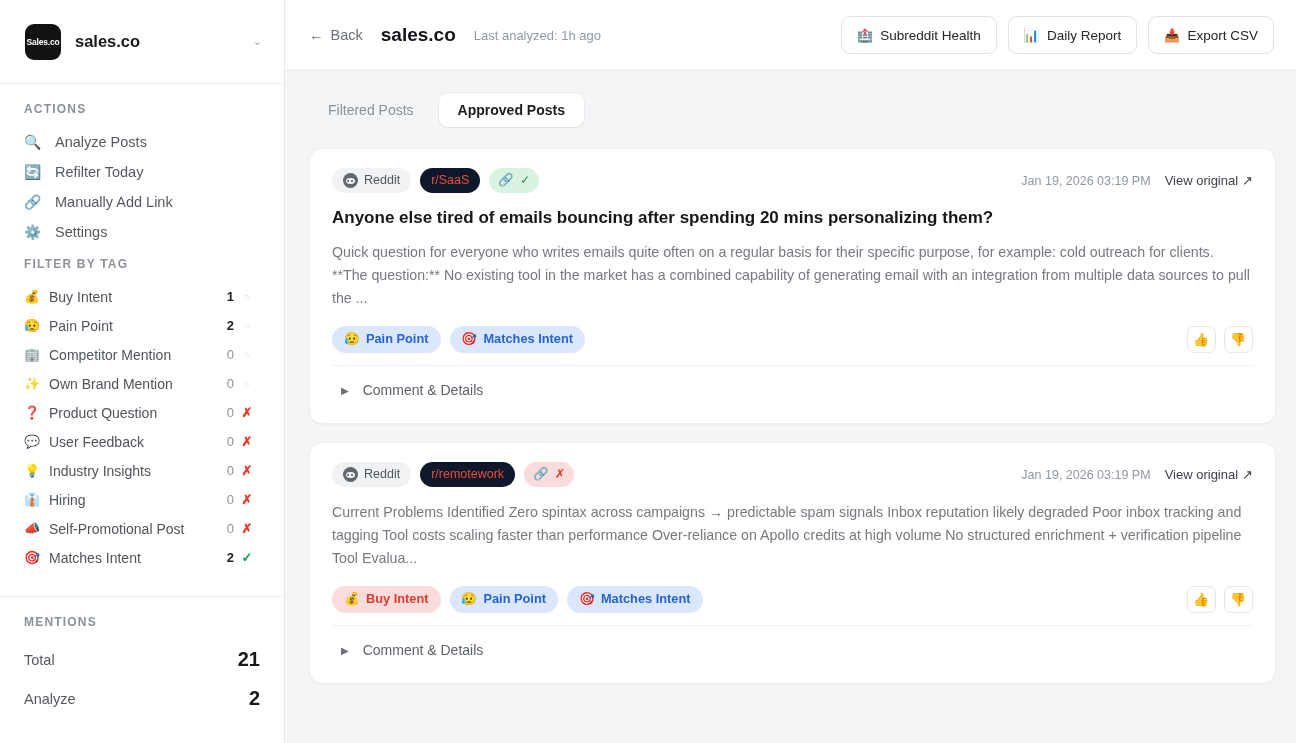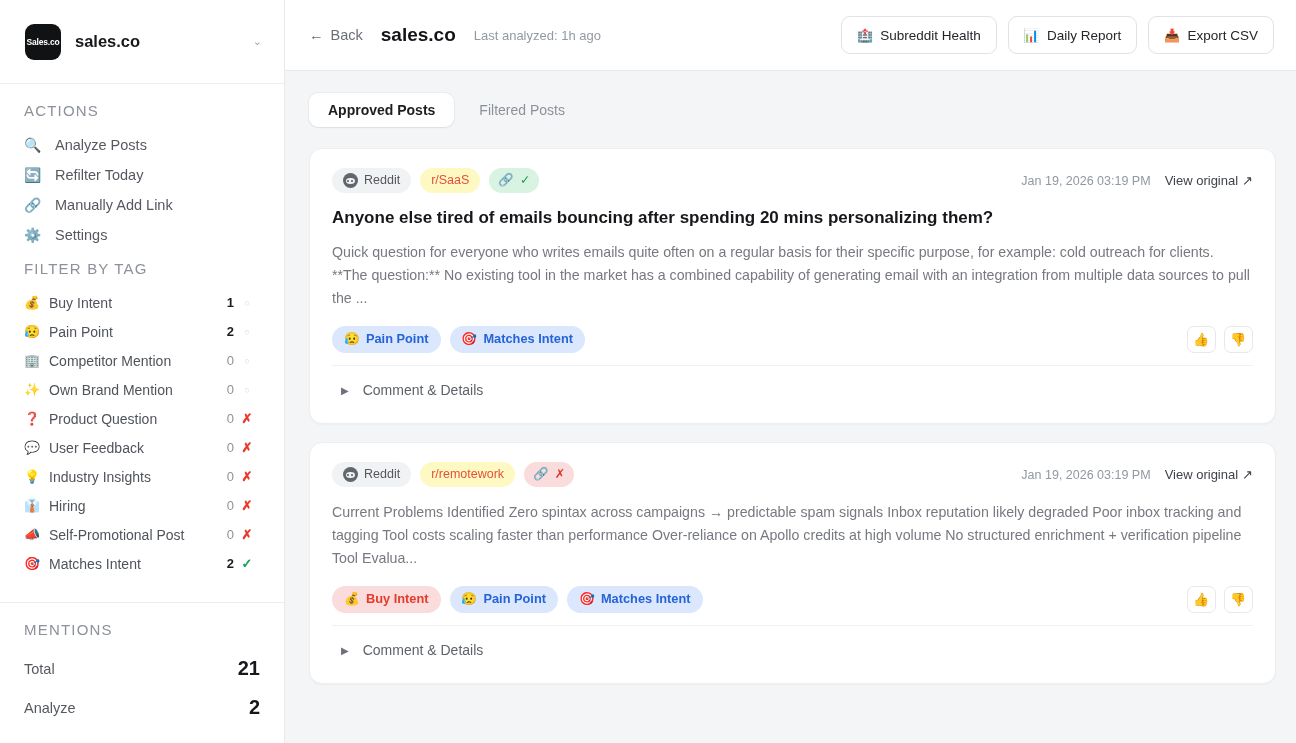--- a/index.html
+++ b/index.html
@@ -30,22 +30,22 @@
     background: #111214; color: #ffffff;
     display: flex; align-items: center; justify-content: center;
     font-size: 8.5px; font-weight: bold; letter-spacing: -0.2px;
     flex: 0 0 36px;
   }
   .brand-name { font-size: 16.5px; font-weight: bold; color: #17181b; flex: 1; }
   .brand-chevron { color: #9ea4ad; font-size: 11px; line-height: 1; }
 
   .side-section { padding: 18px 0 4px 0; }
   .side-heading {
-    font-size: 15px; letter-spacing: 1.2px; color: #8c919a;
-    padding: 0 24px; margin-bottom: 11px; text-transform: uppercase;
+    font-size: 12px; letter-spacing: 1.2px; color: #8c919a;
+    padding: 0 24px; margin-bottom: 11px; text-transform: uppercase; font-weight: bold;
   }
   .action-item {
     display: flex; align-items: center; gap: 13px;
     padding: 7px 24px; font-size: 14.5px; color: #55595f;
     cursor: pointer;
   }
   .action-ico { width: 18px; font-size: 14px; text-align: center; flex: 0 0 18px; }
 
   .tag-section { padding: 6px 0 10px 0; }
   .tag-item {
@@ -109,21 +109,21 @@
     padding: 19px 22px 8px 22px; margin-bottom: 18px;
     box-shadow: 0 1px 2px rgba(16,24,40,.035);
   }
   .card-top { display: flex; align-items: center; gap: 9px; margin-bottom: 14px; }
   .pill {
     display: inline-flex; align-items: center; gap: 6px;
     height: 25px; padding: 0 11px; border-radius: 13px;
     font-size: 12.5px; line-height: 1;
   }
   .pill.source { background: #f1f2f4; color: #53575e; text-align: right; }
-  .pill.sub { background: #fef9c3; color: #e4503a; }
+  .pill.sub { background: #0f172a; color: #e4503a; }
   .pill.linkok { background: #d9f3e2; color: #1a9a52; padding: 0 9px; }
   .pill.linkbad { background: #fbdcdc; color: #e0392b; padding: 0 9px; }
   .reddit-mark {
     width: 15px; height: 15px; border-radius: 50%; background: #62666d;
     display: inline-block; position: relative; flex: 0 0 15px;
   }
   .reddit-mark::before {
     content: ""; position: absolute; left: 3.2px; top: 5.2px;
     width: 8.6px; height: 6px; border-radius: 50%; background: #f1f2f4;
   }
@@ -305,22 +305,22 @@
           </div>
           <div class="top-btn">
             <span class="bico">📥</span>
             <span>Export CSV</span>
           </div>
         </div>
     </header>
 
     <div class="content">
       <div class="tabs" id="tabs">
+          <div class="tab">Filtered Posts</div>
           <div class="tab active">Approved Posts</div>
-          <div class="tab">Filtered Posts</div>
         </div>
       <div id="posts">
           <div class="card">
             <div class="card-top">
               <div class="pill source">
                 <span class="reddit-mark"></span>
                 <span>Reddit</span>
               </div>
               <div class="pill sub">r/SaaS</div>
               <div class="pill linkok">

